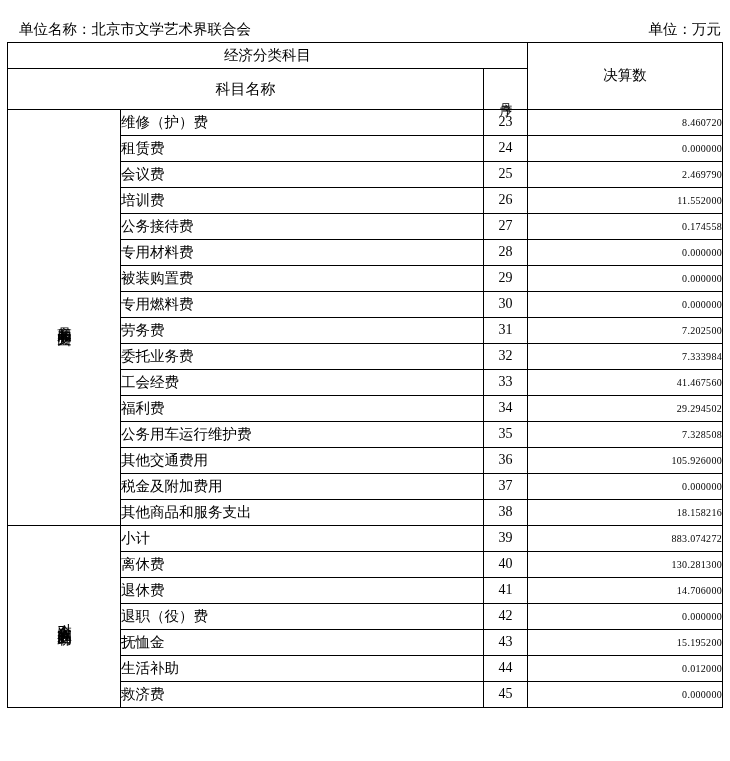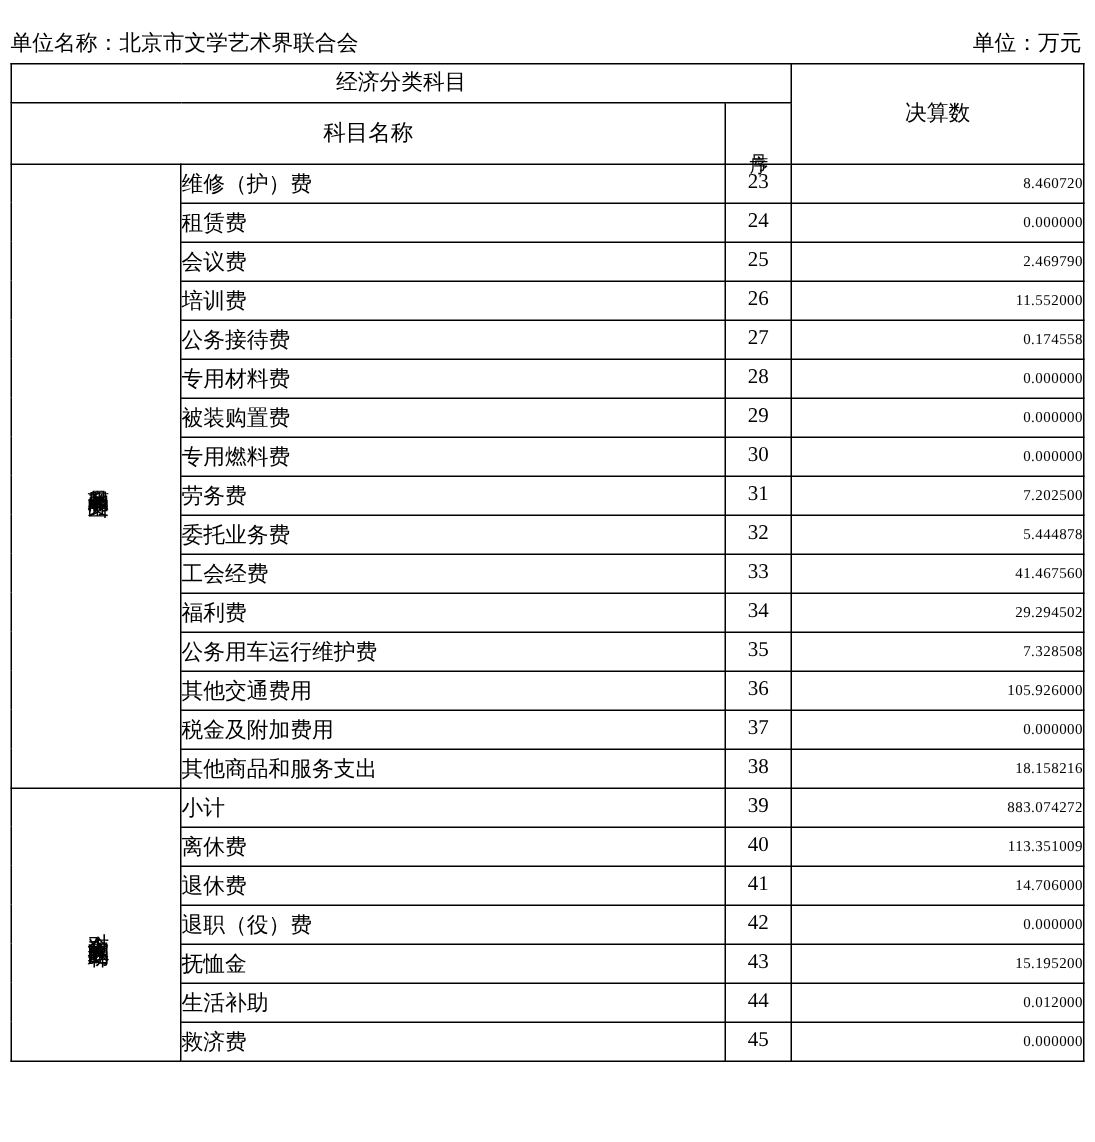--- a/index.html
+++ b/index.html
@@ -36,21 +36,21 @@
     padding-bottom: 0;
     white-space: nowrap;
   }
 
   
   .caption-row {
     display: flex;
     justify-content: space-between;
     align-items: flex-end;
     margin-top: 22px;
-    padding: 0 9px 0 7px;
+    padding: 0 9px 0 19px;
     font-size: 14.5px;
     line-height: 1.1;
     font-family: "Liberation Serif", "DejaVu Serif", serif;
   }
   .caption-left, .caption-right {
     white-space: nowrap;
   }
 
   
   .table-wrap {
@@ -221,21 +221,21 @@
             <td class="value-cell">0.000000</td>
           </tr>
           <tr>
             <td class="name-cell">劳务费</td>
             <td class="seq-cell">31</td>
             <td class="value-cell">7.202500</td>
           </tr>
           <tr>
             <td class="name-cell">委托业务费</td>
             <td class="seq-cell">32</td>
-            <td class="value-cell">5.444878</td>
+            <td class="value-cell">7.333984</td>
           </tr>
           <tr>
             <td class="name-cell">工会经费</td>
             <td class="seq-cell">33</td>
             <td class="value-cell">41.467560</td>
           </tr>
           <tr>
             <td class="name-cell">福利费</td>
             <td class="seq-cell">34</td>
             <td class="value-cell">29.294502</td>
@@ -262,21 +262,21 @@
           </tr>
           <tr>
             <td class="cat-cell" rowspan="7"><span class="vtext">对个人和家庭的补助</span></td>
             <td class="name-cell">小计</td>
             <td class="seq-cell">39</td>
             <td class="value-cell">883.074272</td>
           </tr>
           <tr>
             <td class="name-cell">离休费</td>
             <td class="seq-cell">40</td>
-            <td class="value-cell">113.351009</td>
+            <td class="value-cell">130.281300</td>
           </tr>
           <tr>
             <td class="name-cell">退休费</td>
             <td class="seq-cell">41</td>
             <td class="value-cell">14.706000</td>
           </tr>
           <tr>
             <td class="name-cell">退职（役）费</td>
             <td class="seq-cell">42</td>
             <td class="value-cell">0.000000</td>

